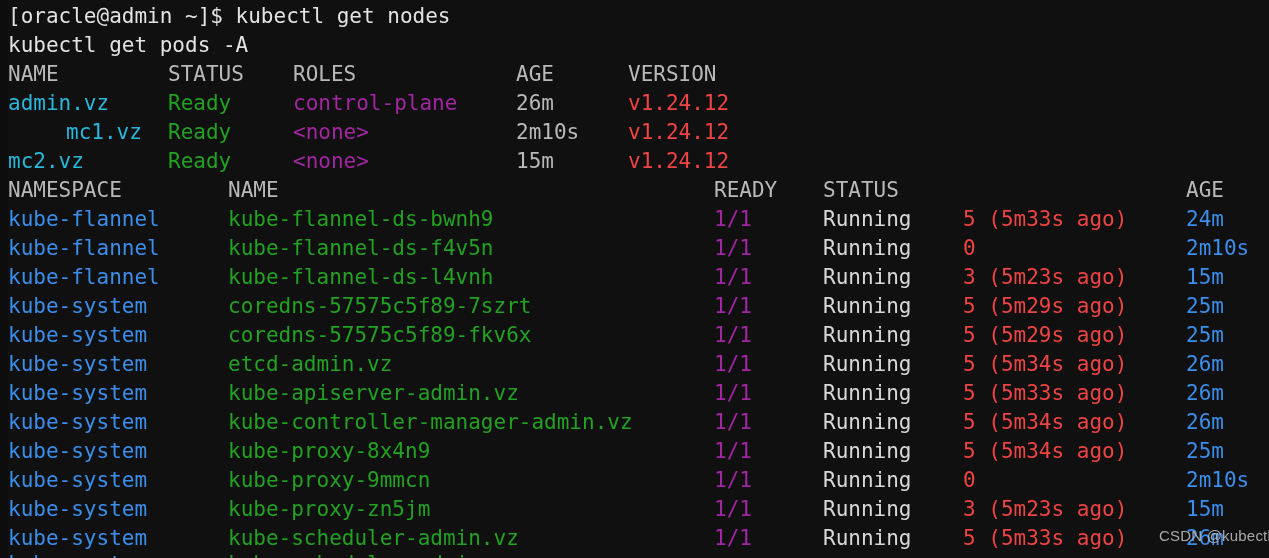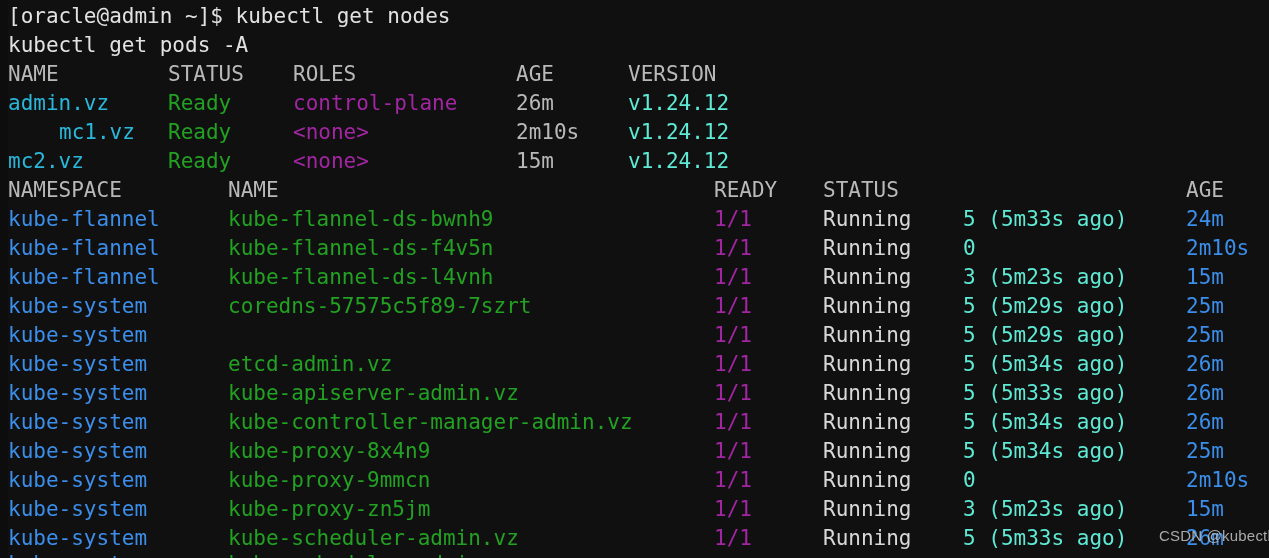--- a/index.html
+++ b/index.html
@@ -32,21 +32,21 @@
     top: 0;
     white-space: pre;
   }
   
   .c-default { color: #d8d8d8; }
   .c-white   { color: #e2e2e2; }
   .c-green   { color: #22a122; }
   .c-blue    { color: #3b8eea; }
   .c-cyan    { color: #29b8db; }
   .c-magenta { color: #a225a2; }
-  .c-yellow  { color: #5eead4; }
+  .c-yellow  { color: #ef4444; }
   .c-gray    { color: #b9b9b9; }
 
   
   .partial-top {
     position: absolute;
     left: 0;
     top: -24px;
     width: 1269px;
     height: 29px;
     white-space: pre;
@@ -99,21 +99,21 @@
   </div>
 
   <div class="line" style="top:89px;">
     <span class="cell c-cyan" style="left:0px;">admin.vz</span>
     <span class="cell c-green" style="left:160px;">Ready</span>
     <span class="cell c-magenta" style="left:285px;">control-plane</span>
     <span class="cell c-gray" style="left:508px;">26m</span>
     <span class="cell c-yellow" style="left:620px;">v1.24.12</span>
   </div>
   <div class="line" style="top:118px;">
-    <span class="cell c-cyan" style="left:8px;padding-left:43px;">mc1.vz</span>
+    <span class="cell c-cyan" style="left:15px;padding-left:43px;">mc1.vz</span>
     <span class="cell c-green" style="left:160px;">Ready</span>
     <span class="cell c-magenta" style="left:285px;">&lt;none&gt;</span>
     <span class="cell c-gray" style="left:508px;">2m10s</span>
     <span class="cell c-yellow" style="left:620px;">v1.24.12</span>
   </div>
   <div class="line" style="top:147px;">
     <span class="cell c-cyan" style="left:0px;">mc2.vz</span>
     <span class="cell c-green" style="left:160px;">Ready</span>
     <span class="cell c-magenta" style="left:285px;">&lt;none&gt;</span>
     <span class="cell c-gray" style="left:508px;">15m</span>
@@ -155,20 +155,21 @@
   <div class="line" style="top:292px;">
     <span class="cell c-blue" style="left:0px;">kube-system</span>
     <span class="cell c-green" style="left:220px;">coredns-57575c5f89-7szrt</span>
     <span class="cell c-magenta" style="left:706px;">1/1</span>
     <span class="cell c-default" style="left:815px;">Running</span>
     <span class="cell c-yellow" style="left:955px;">5 (5m29s ago)</span>
     <span class="cell c-blue" style="left:1178px;">25m</span>
   </div>
   <div class="line" style="top:321px;">
     <span class="cell c-blue" style="left:0px;">kube-system</span>
+    <span class="cell c-green" style="left:220px;">coredns-57575c5f89-fkv6x</span>
     <span class="cell c-magenta" style="left:706px;">1/1</span>
     <span class="cell c-default" style="left:815px;">Running</span>
     <span class="cell c-yellow" style="left:955px;">5 (5m29s ago)</span>
     <span class="cell c-blue" style="left:1178px;">25m</span>
   </div>
   <div class="line" style="top:350px;">
     <span class="cell c-blue" style="left:0px;">kube-system</span>
     <span class="cell c-green" style="left:220px;">etcd-admin.vz</span>
     <span class="cell c-magenta" style="left:706px;">1/1</span>
     <span class="cell c-default" style="left:815px;">Running</span>

